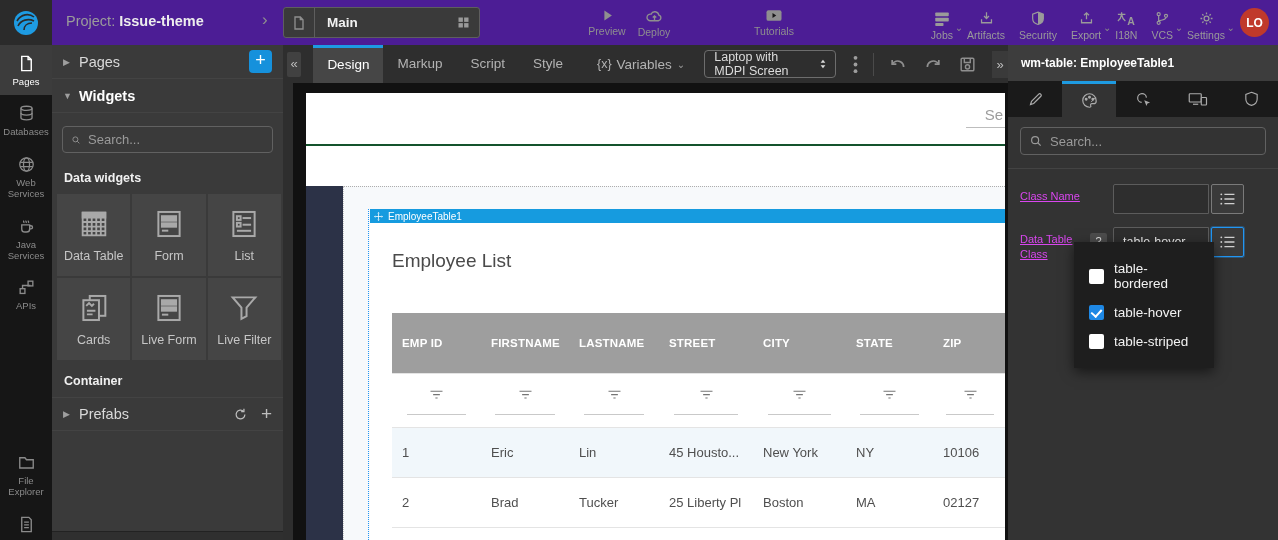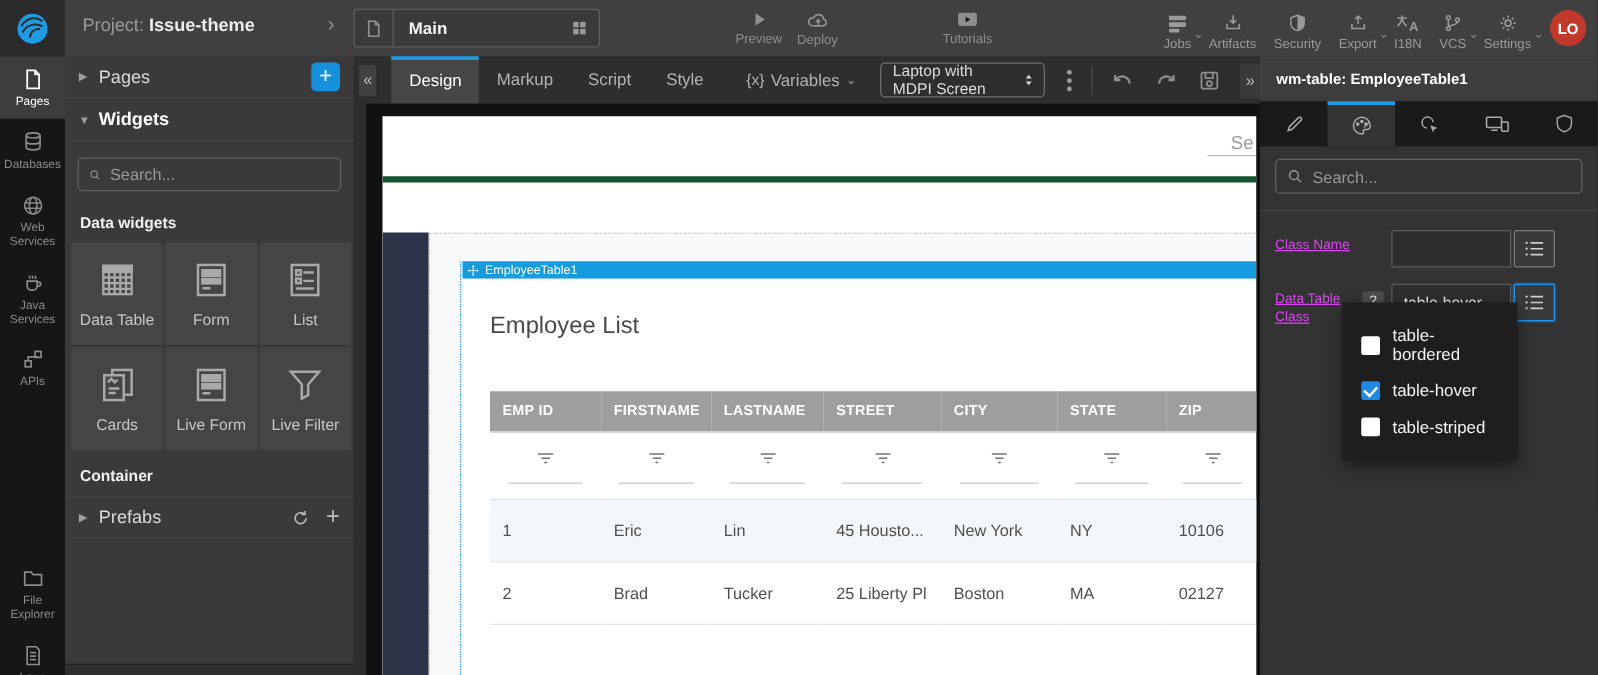--- a/index.html
+++ b/index.html
@@ -1,21 +1,21 @@
 <!DOCTYPE html>
 <html><head>
 <meta charset="utf-8">
 <style>
   * { box-sizing: border-box; margin: 0; padding: 0; }
   html,body { width:1278px; height:540px; overflow:hidden; background:#262626;
     font-family:"Liberation Sans","DejaVu Sans",sans-serif; }
   svg { display:block; }
 
   
-  .topbar { position:absolute; left:0; top:0; width:1278px; height:59px; background:#404040; }
+  .topbar { position:absolute; left:0; top:0; width:1278px; height:59px; background:#4c1d95; }
   .logo-box { position:absolute; left:0; top:0; width:52px; height:45px; background:#2b2b2b;
     display:flex; align-items:center; justify-content:center; }
   .project { position:absolute; left:66px; top:13px; font-size:14.5px; color:#9b9b9b; white-space:nowrap; }
   .project .pname { color:#ededed; font-weight:700; margin-left:4px; }
   .proj-chev { position:absolute; left:262px; top:10px; color:#8f8f8f; font-size:17px; }
   .page-tab { position:absolute; left:283px; top:7px; width:197px; height:31px; background:#3a3a3a;
     border:1px solid #5e5e5e; border-radius:3px; display:flex; align-items:center; color:#8f8f8f; }
   .page-tab .ficon { width:30px; display:flex; justify-content:center; }
   .page-tab .vdiv { width:1px; height:29px; background:#5e5e5e; }
   .page-tab .tlabel { margin-left:12px; color:#f2f2f2; font-size:13.5px; font-weight:700; }
@@ -80,36 +80,36 @@
   .dots-btn { margin-left:17px; cursor:pointer; }
   .tb-divider { width:1px; height:23px; background:#4a4a4a; margin:0 15px; }
   .icon-btn { color:#8f8f8f; margin-right:15px; cursor:pointer; }
   .expand-btn { margin-left:auto; width:23px; height:27px; background:#3a3a3a; color:#bdbdbd;
     text-align:center; line-height:27px; font-size:13px; cursor:pointer; }
 
   
   .canvas { position:absolute; left:283px; top:83px; width:725px; height:457px; background:#2e2e2e; }
   .page-frame { position:absolute; left:10px; top:0; width:715px; height:457px; background:#111; }
   .page { position:absolute; left:13px; top:10px; width:699px; height:447px; background:#fff; overflow:hidden; }
-  .page-header { position:relative; height:53px; border-bottom:5px solid #14532d; }
+  .page-header { position:relative; height:53px; border-bottom:2px solid #14532d; }
   .pg-search-text { position:absolute; right:2px; top:13px; color:#9d9d9d; font-size:15px; }
   .pg-search-line { position:absolute; right:0; bottom:16px; width:39px; border-bottom:1px solid #bdbdbd; }
   .page-body { position:absolute; left:0; top:93px; right:0; bottom:0; }
   .page-nav { position:absolute; left:0; top:0; width:37px; height:100%; background:#2c3247; }
   .page-content { position:absolute; left:37px; top:0; right:0; height:100%; background:#f7f9fb;
     border-top:1px dotted #adadad; border-left:1px dotted #c4c4c4; }
   .widget-sel { position:absolute; left:24px; top:22px; bottom:0; border-left:1px dotted #2196f3; }
   .widget-bar { position:absolute; left:26px; top:22px; right:0; height:14px; background:#169bdf;
     color:#fff; font-size:10px; display:flex; align-items:center; gap:5px; padding-left:4px; cursor:move; }
   .widget-panel { position:absolute; left:26px; top:36px; right:0; bottom:0; background:#fff; }
   .wtitle { position:absolute; left:22px; top:27px; font-size:19px; color:#4a4a4a; }
   .wtable { position:absolute; left:22px; top:90px; right:-2px; }
   table { border-collapse:collapse; width:100%; table-layout:fixed; }
   thead th { background:#9e9e9e; color:#fff; font-size:11.5px; font-weight:700; text-align:left;
-    padding:10px 10px; letter-spacing:.2px; }
+    padding:24px 10px; letter-spacing:.2px; }
   .filter-cell { padding:15px 8px 12px; }
   .fwrap { display:flex; flex-direction:column; align-items:center; gap:13px; }
   .fline { width:82%; border-bottom:1px solid #c9c9c9; }
   tbody td { font-size:13px; color:#4f4f4f; padding:17px 10px; border-top:1px solid #e4e4e4;
     white-space:nowrap; overflow:hidden; }
   tr.tint td { background:#f1f7fb; }
   tr.last td { border-bottom:1px solid #e4e4e4; }
 
   
   .right-panel { position:absolute; left:1008px; top:45px; width:270px; height:495px; background:#333; }

